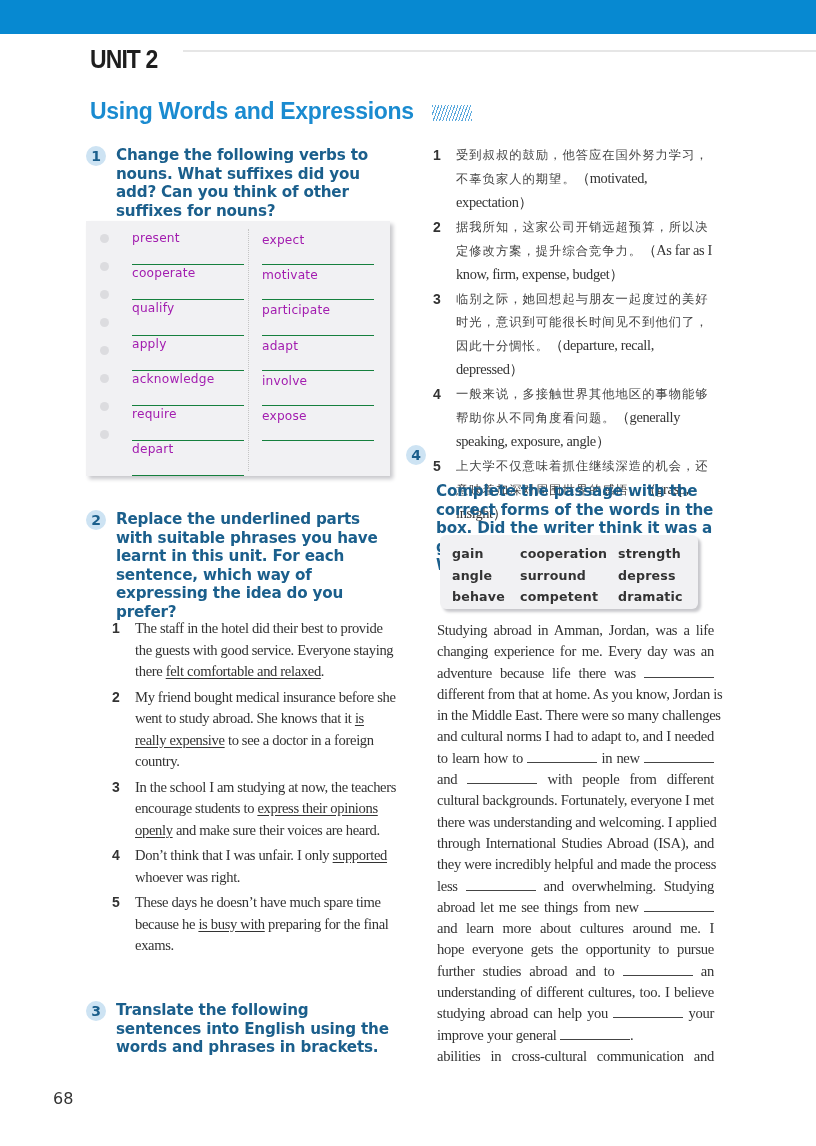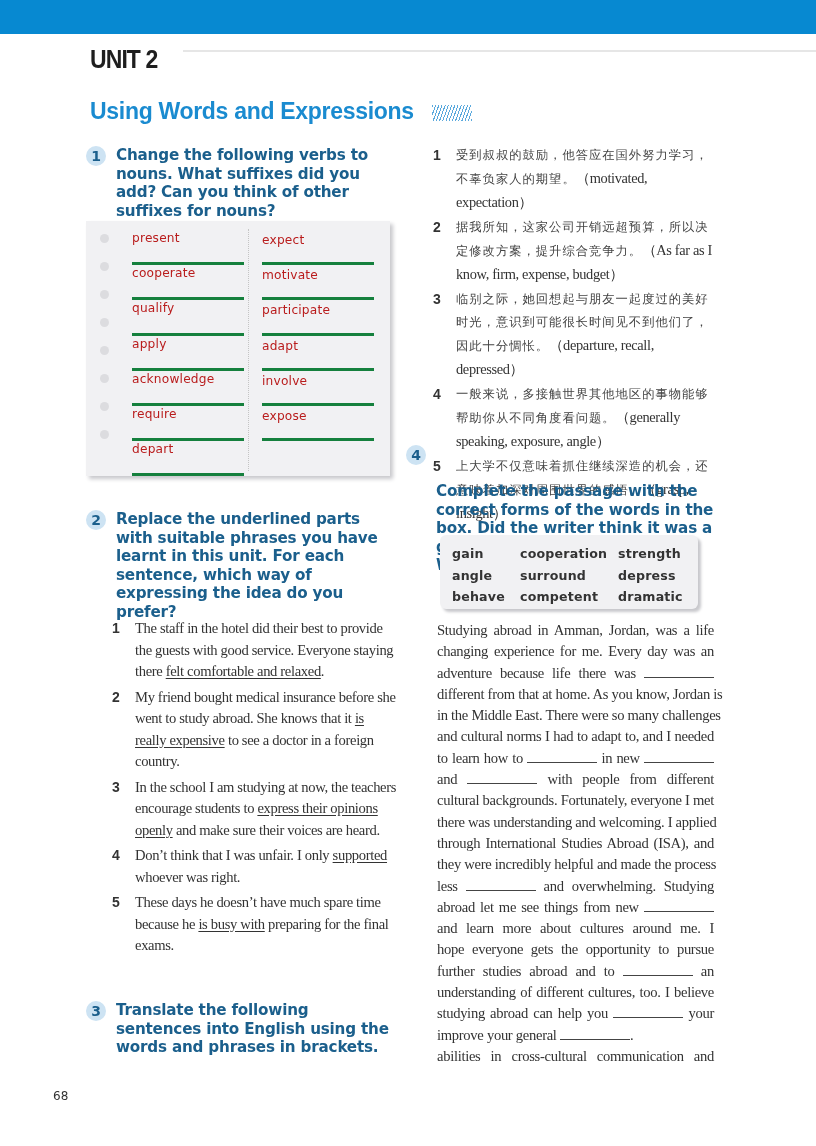--- a/index.html
+++ b/index.html
@@ -20,21 +20,21 @@
 
   
   .ex1 { left: 86px; top: 146px; width: 310px; }
   .word-box { position: absolute; left: 86px; top: 221px; width: 304px; height: 255px; background: #f1f1f3; box-shadow: 3px 3px 4px #c8c8cc; }
   .holes { position: absolute; left: 14px; top: 13px; display: flex; flex-direction: column; gap: 19px; }
   .hole { width: 9px; height: 9px; border-radius: 50%; background: #dcdcdf; }
   .divider { position: absolute; left: 162px; top: 8px; width: 0; height: 242px; border-left: 1px dotted #c4c4c4; }
   .col { position: absolute; top: 9px; display: flex; flex-direction: column; }
   .col.left { left: 46px; width: 112px; }
   .col.right { left: 176px; width: 112px; }
-  .cell { height: 35.2px; border-bottom: 3px solid #15803d; font-size: 12.2px; color: #b91c1c; padding-top: 1px; letter-spacing: 0.2px; }
+  .cell { height: 35.2px; border-bottom: 1px solid #15803d; font-size: 12.2px; color: #a21caf; padding-top: 1px; letter-spacing: 0.2px; }
   .col.right .cell { padding-top: 3px; }
 
   
   .ex2 { left: 86px; top: 510px; width: 310px; }
   .sent-list { position: absolute; left: 112px; top: 618px; width: 285px; }
   .sent { display: flex; margin-bottom: 4px; }
   .sent-num { flex: none; width: 23px; font-family: "Liberation Sans", sans-serif; font-weight: bold; font-size: 14px; line-height: 21.5px; color: #333; }
   .sent-text { font-family: "Liberation Serif", serif; font-size: 14.6px; line-height: 21.5px; color: #333; letter-spacing: -0.35px; }
   .ul { text-decoration: underline; text-underline-offset: 2px; }
 
@@ -52,21 +52,21 @@
   .ex4 { left: 406px; top: 445px; width: 310px; }
   .ex4 .ex-text { width: 280px; margin-top: 37px; }
   .box4 { position: absolute; left: 440px; top: 535px; width: 258px; height: 74px; background: #f1f1f3; border-radius: 6px; box-shadow: 3px 3px 3px #c8c8cc; padding: 9px 0 0 12px; display: grid; grid-template-columns: 68px 98px 90px; row-gap: 0; font-weight: bold; }
   .box4 span { font-size: 12.6px; line-height: 19px; color: #333; letter-spacing: 0.2px; }
 
   .passage { position: absolute; left: 437px; top: 620px; width: 277px; font-family: "Liberation Serif", serif; font-size: 14.6px; line-height: 21.3px; color: #333; text-align: justify; text-align-last: justify; letter-spacing: -0.3px; }
   .passage .line { display: block; height: 21.3px; white-space: nowrap; }
   .passage .last { text-align-last: left; }
   .blank { display: inline-block; width: 70px; border-bottom: 1px solid #444; height: 12px; }
 
-  .page-num { position: absolute; left: 53px; top: 1089px; font-family: "DejaVu Sans", sans-serif; font-size: 12px; color: #333; }
+  .page-num { position: absolute; left: 53px; top: 1089px; font-family: "DejaVu Sans", sans-serif; font-size: 16px; color: #333; }
 </style>
 </head>
 <body>
 
 <div class="top-bar"></div>
 <div class="unit-title">UNIT 2</div>
 <div class="unit-rule"></div>
 <div class="section-title">Using Words and Expressions</div>
 <div class="hatch"></div>
 

